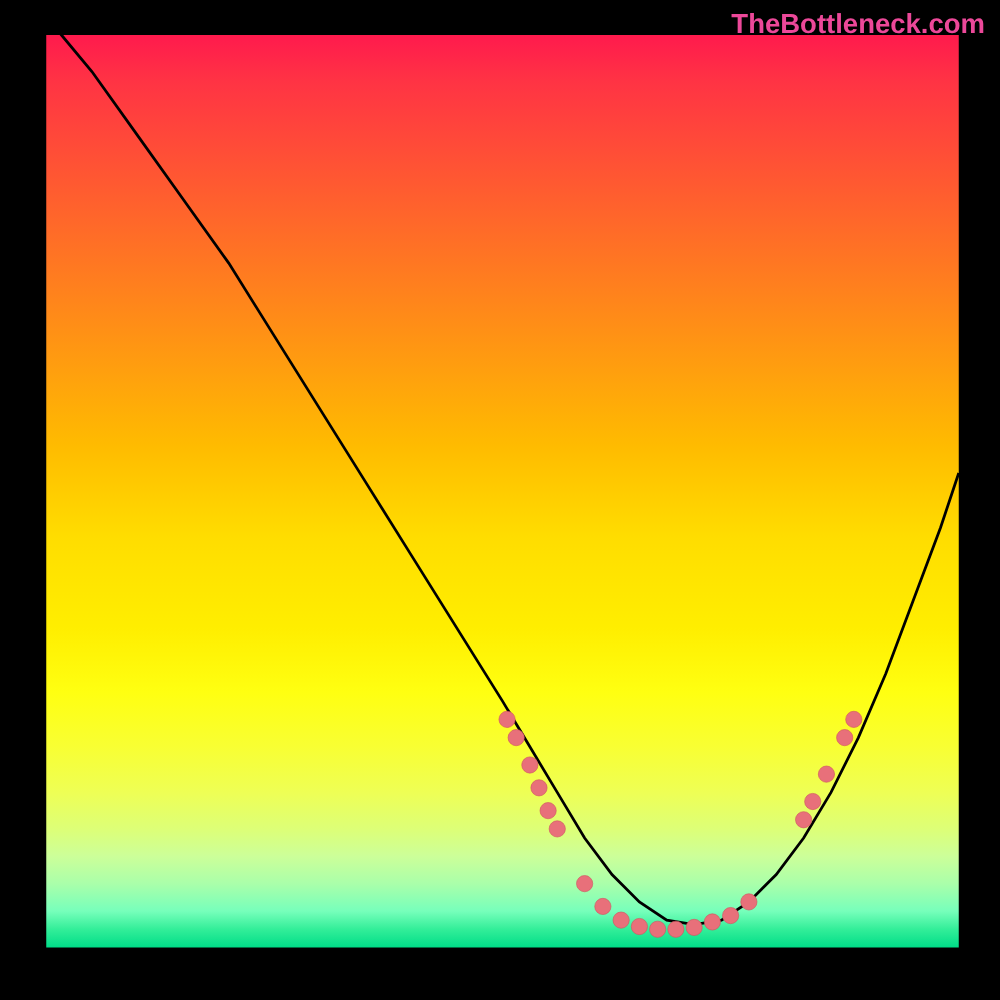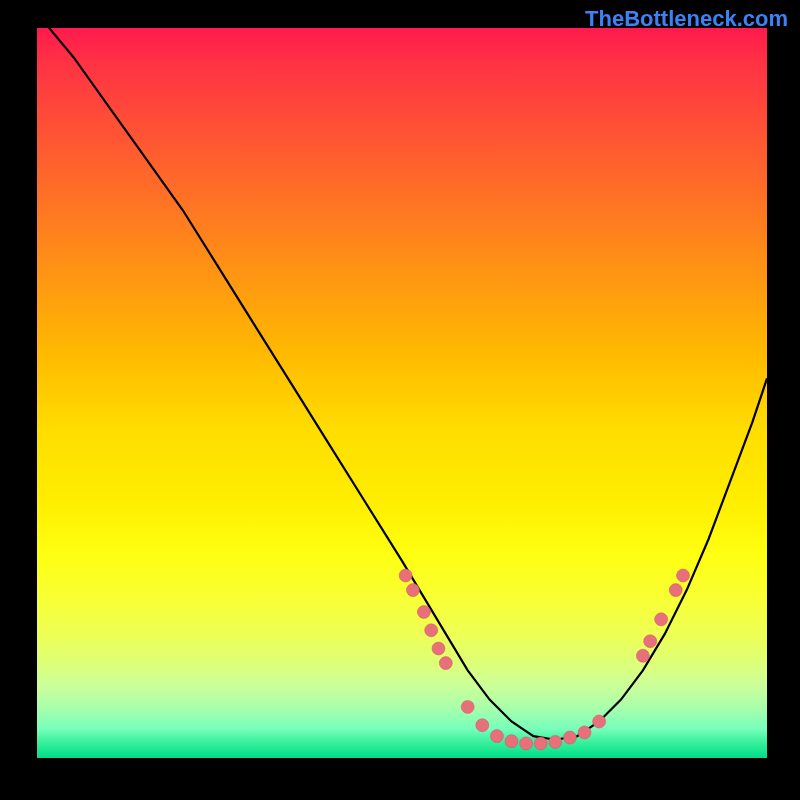--- a/index.html
+++ b/index.html
@@ -7,21 +7,21 @@
     width: 800px;
     height: 800px;
     background: #000;
     position: relative;
     font-family: Arial, sans-serif;
   }
   .watermark {
     position: absolute;
     top: 6px;
     right: 12px;
-    color: #3b82f6;
+    color: #ec4899;
     font-size: 22px;
     font-weight: bold;
     z-index: 10;
   }
   .plot-area {
     position: absolute;
     left: 37px;
     top: 28px;
     width: 730px;
     height: 730px;

